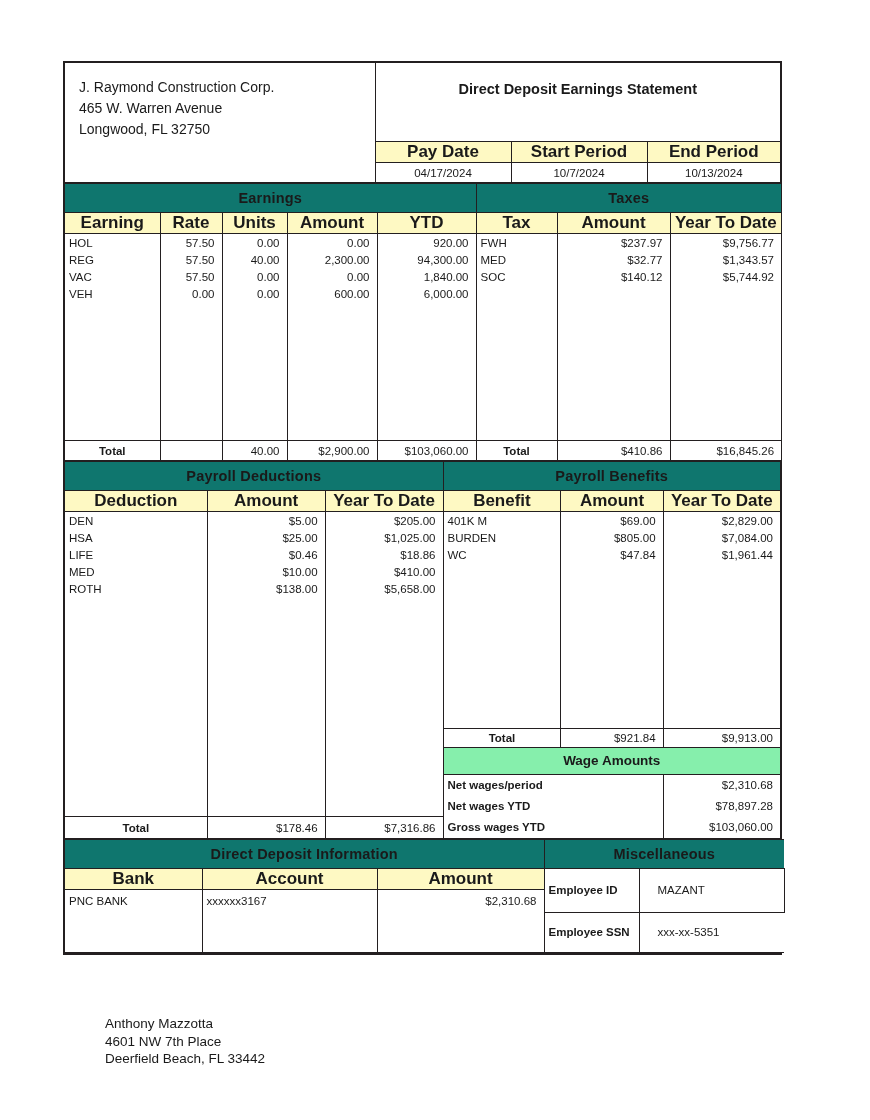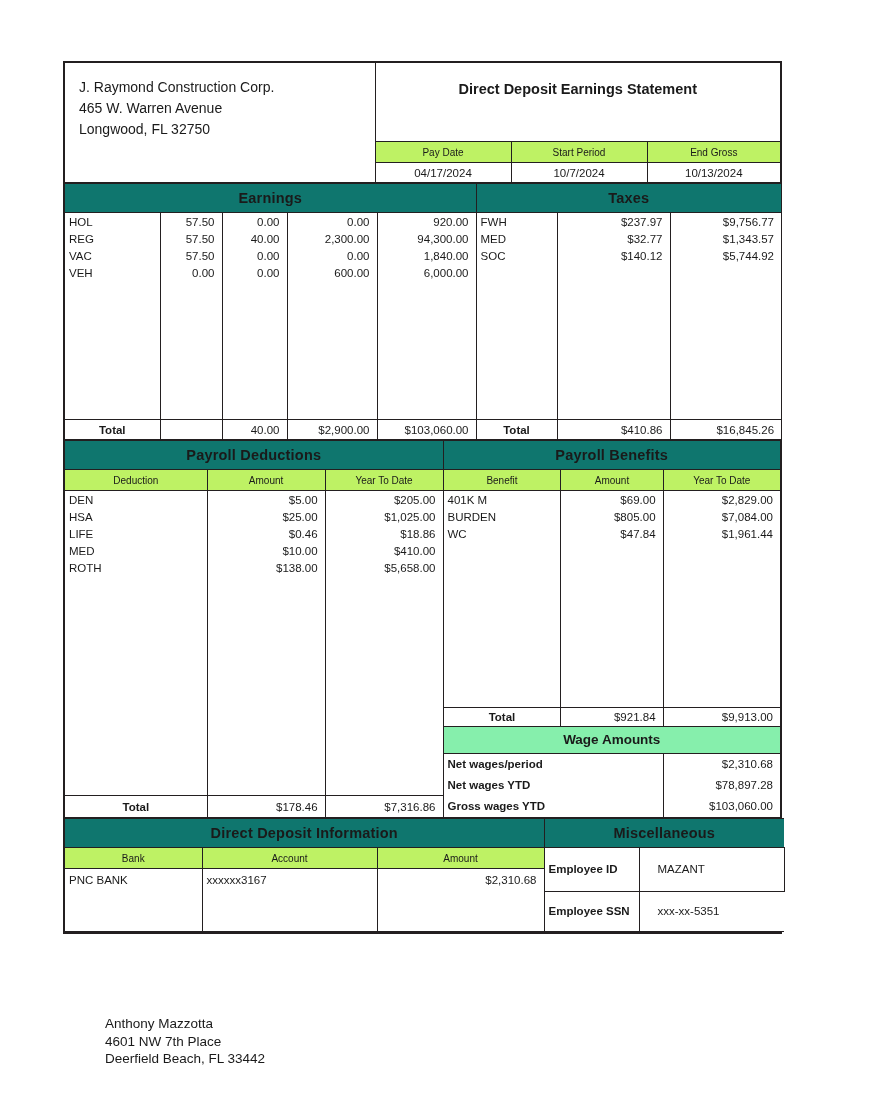--- a/index.html
+++ b/index.html
@@ -63,25 +63,25 @@
     text-align: center;
     font-weight: bold;
     font-size: 13.5px;
     height: 26px;
     vertical-align: middle;
   }
 
   
   .ch {
     text-align: center;
-    font-weight: normal;
-    font-size: 10px;
+    font-weight: bold;
+    font-size: 17px;
     height: 20px;
     vertical-align: middle;
-    background: #bef264;
+    background: #fef9c3;
   }
 
   .cell {
     height: 17px;
     vertical-align: middle;
   }
   .l   { text-align: left;  padding-left: 4px; }
   .r   { text-align: right; padding-right: 7px; }
   .c   { text-align: center; }
   .b   { font-weight: bold; }
@@ -135,21 +135,21 @@
         <td rowspan="3" class="addr-cell nb-t nb-l">
           <div>J. Raymond Construction Corp.</div>
           <div>465 W. Warren Avenue</div>
           <div>Longwood, FL  32750</div>
         </td>
         <td colspan="3" class="title-cell nb-t nb-r" style="height:60px;">Direct Deposit Earnings Statement</td>
       </tr>
       <tr>
         <td class="ch">Pay Date</td>
         <td class="ch">Start Period</td>
-        <td class="ch nb-r">End Gross</td>
+        <td class="ch nb-r">End Period</td>
       </tr>
       <tr>
         <td class="cell c" style="height:19px;">04/17/2024</td>
         <td class="cell c" style="height:19px;">10/7/2024</td>
         <td class="cell c nb-r" style="height:19px;">10/13/2024</td>
       </tr>
     </tbody>
       </table>
 
     <table>
@@ -161,20 +161,30 @@
           <col style="width:99px">
         <col style="width:81px">
           <col style="width:113px">
           <col style="width:111px">
       </colgroup>
       <tbody>
           <tr>
         <td colspan="5" class="band nb-l">Earnings</td>
         <td colspan="3" class="band nb-r">Taxes</td>
       </tr>
+      <tr>
+        <td class="ch nb-l">Earning</td>
+        <td class="ch">Rate</td>
+        <td class="ch">Units</td>
+        <td class="ch">Amount</td>
+        <td class="ch">YTD</td>
+        <td class="ch">Tax</td>
+        <td class="ch">Amount</td>
+        <td class="ch nb-r">Year To Date</td>
+      </tr>
 
       <tr>
         <td class="cell l nb-b nb-l">HOL</td>
         <td class="cell r nb-b">57.50</td>
         <td class="cell r nb-b">0.00</td>
         <td class="cell r nb-b">0.00</td>
         <td class="cell r nb-b">920.00</td>
         <td class="cell l nb-b">FWH</td>
         <td class="cell r nb-b">$237.97</td>
         <td class="cell r nb-b nb-r">$9,756.77</td>

